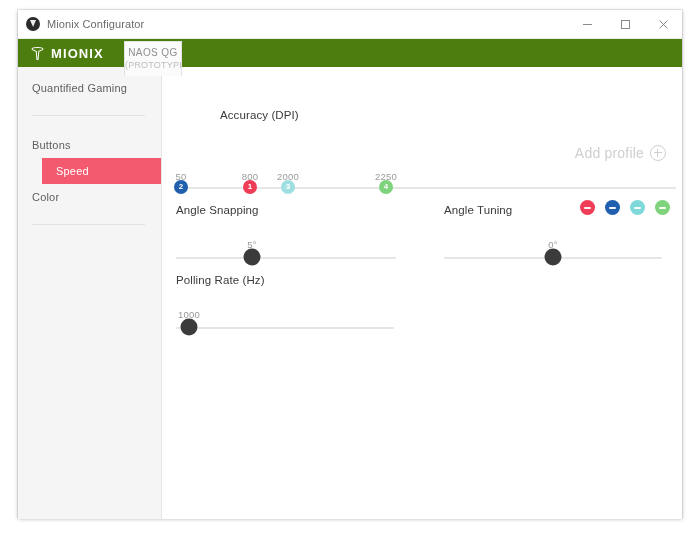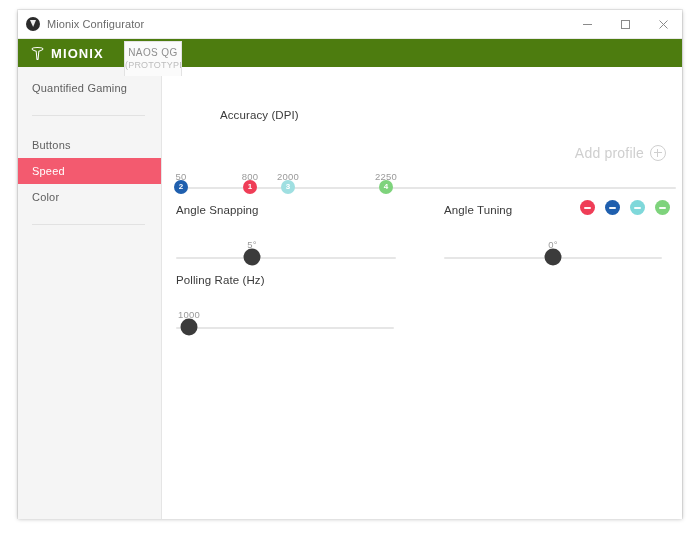--- a/index.html
+++ b/index.html
@@ -163,20 +163,21 @@
     align-items: center;
     padding-left: 14px;
     font-size: 11px;
     color: #5e5e5e;
     letter-spacing: .2px;
     box-sizing: border-box;
   }
   .nav-item.active {
     background: #f35a6f;
     color: #ffffff;
+    margin-left: 24px;
   }
   .nav-gap-sm { height: 14px; }
   .nav-gap-md { height: 16px; }
   .nav-divider {
     height: 1px;
     background: #e2e2e2;
     margin: 0 16px 0 14px;
   }
 
   .content {

